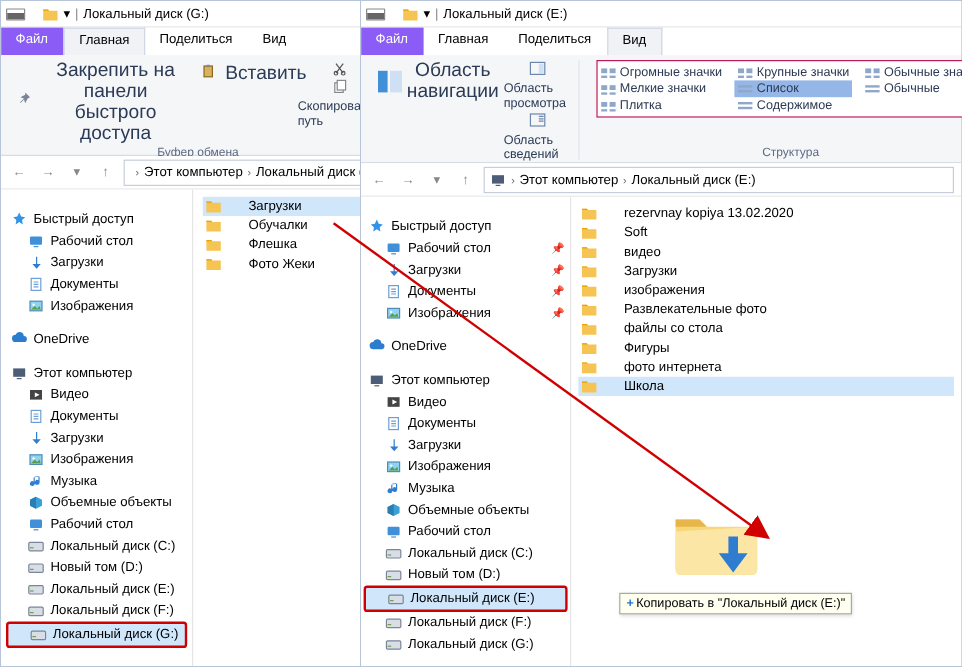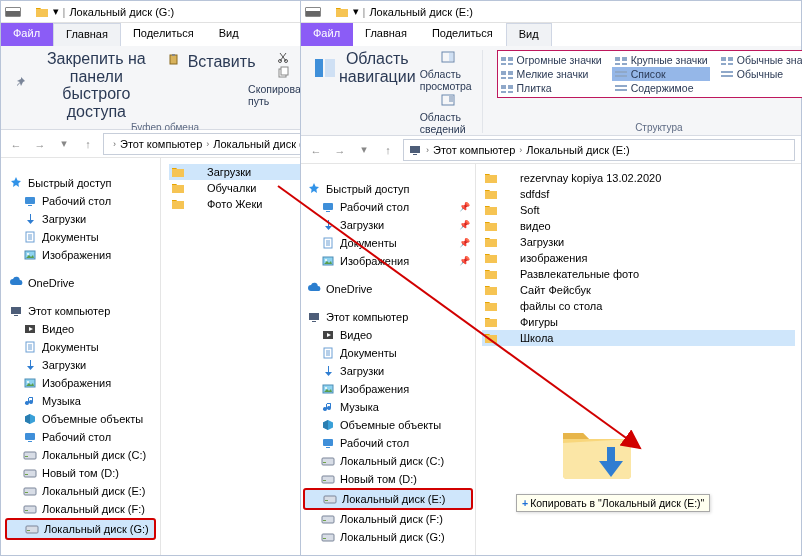--- a/index.html
+++ b/index.html
@@ -575,20 +575,28 @@
             </span>
             <span>Загрузки</span>
           </div>
           <div class="file-item">
             <span class="fico">
               <svg width="14" height="14">
                 <use href="#i-folder"></use>
               </svg>
             </span>
             <span>Обучалки</span>
+          </div>
+          <div class="file-item">
+            <span class="fico">
+              <svg width="14" height="14">
+                <use href="#i-folder"></use>
+              </svg>
+            </span>
+            <span>Флешка</span>
           </div>
           <div class="file-item">
             <span class="fico">
               <svg width="14" height="14">
                 <use href="#i-folder"></use>
               </svg>
             </span>
             <span>Фото Жеки</span>
           </div>
         </div>
@@ -895,28 +903,20 @@
               </svg>
             </span>
             <span>rezervnay kopiya 13.02.2020</span>
           </div>
           <div class="file-item">
             <span class="fico">
               <svg width="14" height="14">
                 <use href="#i-folder"></use>
               </svg>
             </span>
-            <span>sdfdsf</span>
-          </div>
-          <div class="file-item">
-            <span class="fico">
-              <svg width="14" height="14">
-                <use href="#i-folder"></use>
-              </svg>
-            </span>
             <span>Soft</span>
           </div>
           <div class="file-item">
             <span class="fico">
               <svg width="14" height="14">
                 <use href="#i-folder"></use>
               </svg>
             </span>
             <span>видео</span>
           </div>
@@ -943,37 +943,37 @@
               </svg>
             </span>
             <span>Развлекательные фото</span>
           </div>
           <div class="file-item">
             <span class="fico">
               <svg width="14" height="14">
                 <use href="#i-folder"></use>
               </svg>
             </span>
-            <span>Сайт Фейсбук</span>
-          </div>
-          <div class="file-item">
-            <span class="fico">
-              <svg width="14" height="14">
-                <use href="#i-folder"></use>
-              </svg>
-            </span>
             <span>файлы со стола</span>
           </div>
           <div class="file-item">
             <span class="fico">
               <svg width="14" height="14">
                 <use href="#i-folder"></use>
               </svg>
             </span>
             <span>Фигуры</span>
+          </div>
+          <div class="file-item">
+            <span class="fico">
+              <svg width="14" height="14">
+                <use href="#i-folder"></use>
+              </svg>
+            </span>
+            <span>фото интернета</span>
           </div>
           <div class="file-item selected">
             <span class="fico">
               <svg width="14" height="14">
                 <use href="#i-folder"></use>
               </svg>
             </span>
             <span>Школа</span>
           </div>
         </div>

